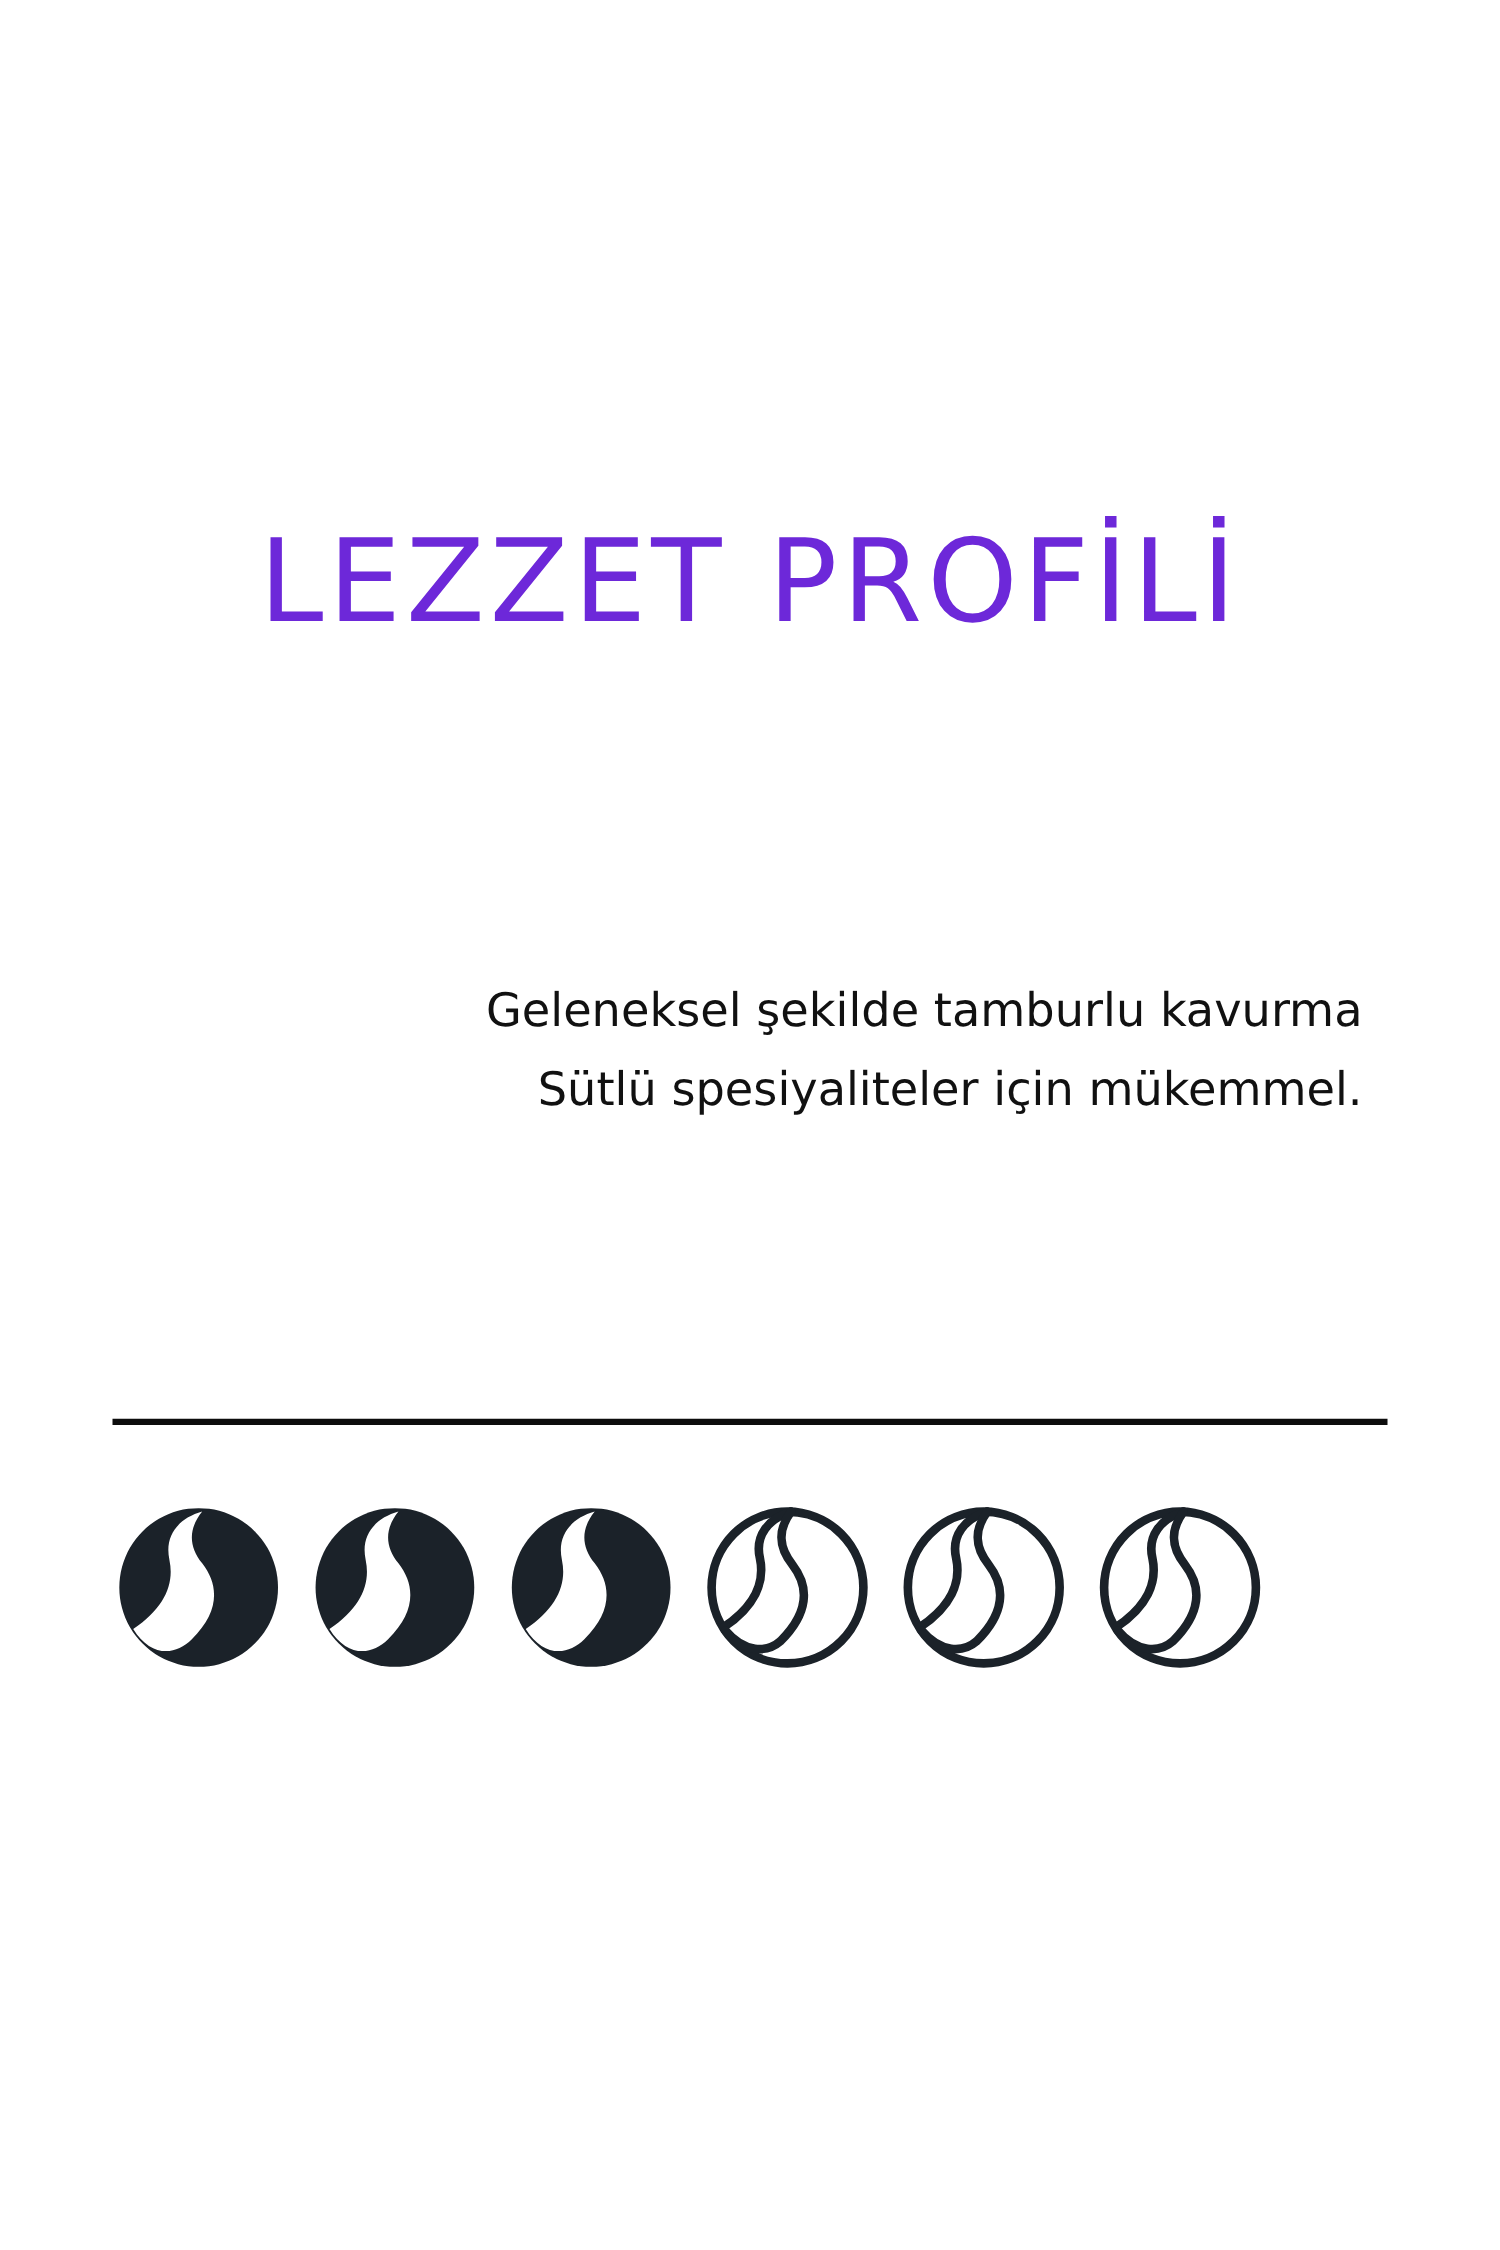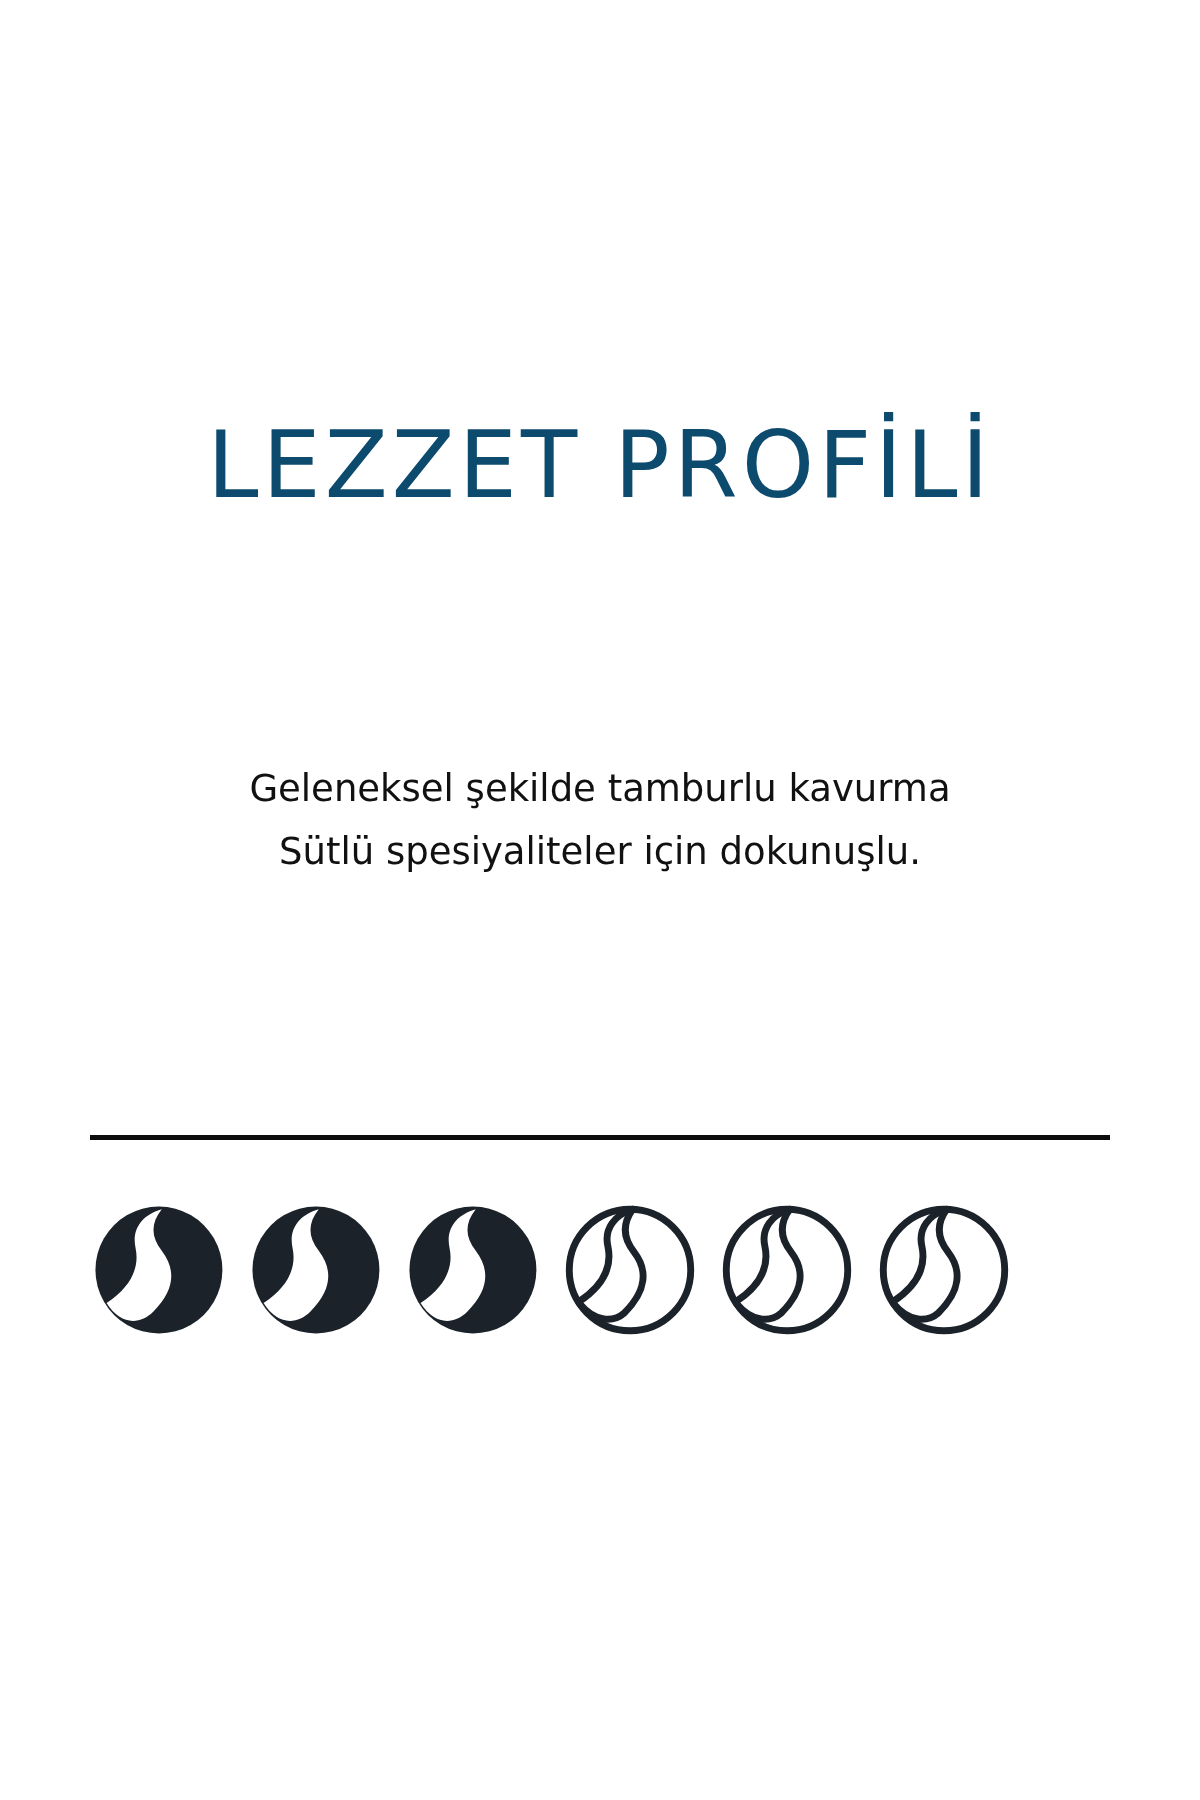--- a/index.html
+++ b/index.html
@@ -30,32 +30,32 @@
     left: 0;
     width: 1200px;
     text-align: center;
   }
   .title {
     font-family: "DejaVu Sans", sans-serif;
     font-size: 92px;
     line-height: 1.0;
     font-weight: 400;
     letter-spacing: 4px;
-    color: #0c4a6e;
+    color: #6d28d9;
     margin: 0;
     white-space: nowrap;
   }
 
   
   .desc-block {
     position: absolute;
-    top: 760px;
+    top: 780px;
     left: 110px;
     width: 980px;
-    text-align: center;
+    text-align: right;
   }
   .desc-line {
     font-family: "DejaVu Sans", sans-serif;
     font-size: 37px;
     line-height: 1.55;
     font-weight: 400;
     color: #111111;
     margin: 0;
   }
   .desc-line.gap {
@@ -96,21 +96,21 @@
 <body>
 
 <div class="page">
 
   <div class="title-block">
     <h1 class="title">LEZZET PROFİLİ</h1>
   </div>
 
   <div class="desc-block">
     <p class="desc-line">Geleneksel şekilde tamburlu kavurma</p>
-    <p class="desc-line gap">Sütlü spesiyaliteler için dokunuşlu.</p>
+    <p class="desc-line gap">Sütlü spesiyaliteler için mükemmel.</p>
   </div>
 
   <div class="divider"></div>
 
   <div class="beans">
 
     <svg class="bean" viewBox="0 0 100 100">
       <path d="M50 4 A46 46 0 1 1 49.9 4 Z" fill="#1b2229"></path>
       <path d="M12 74 C30 62, 36 48, 33 34 C30 20, 38 10, 52 6 C44 16, 44 26, 52 36 C62 49, 62 64, 46 80 C36 90, 22 90, 12 74 Z" fill="#ffffff"></path>
     </svg>

